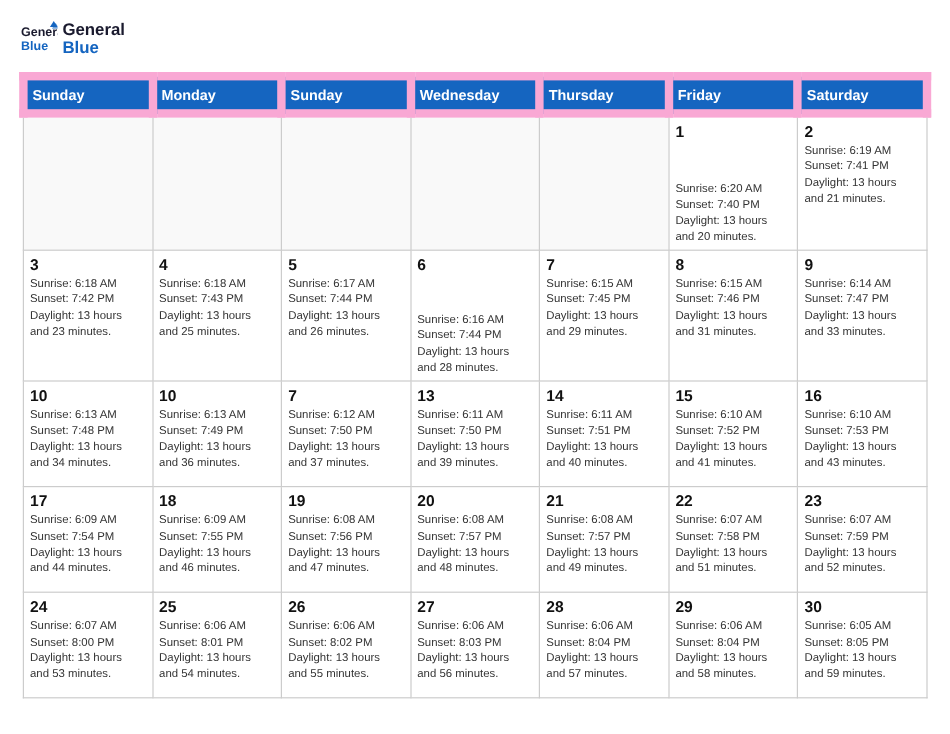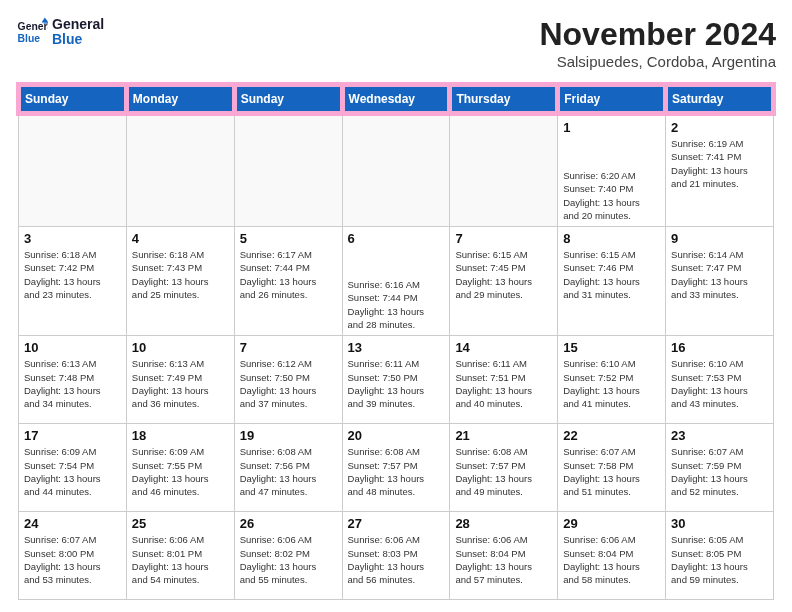--- a/index.html
+++ b/index.html
@@ -42,21 +42,21 @@
       border-collapse: collapse;
       table-layout: fixed;
     }
     .calendar-table th {
       background: #1565c0;
       color: #fff;
       font-size: 12px;
       font-weight: bold;
       padding: 5px 4px;
       text-align: left;
-      border: 5px solid #f9a8d4;
+      border: 7px solid #f9a8d4;
     }
     .calendar-table td {
       border: 1px solid #ccc;
       vertical-align: top;
       padding: 4px 5px;
       font-size: 10px;
       color: #333;
       height: 88px;
       background: #fff;
     }
@@ -85,24 +85,20 @@
       <text x="2" y="18" font-family="Arial" font-weight="bold" font-size="13" fill="#1a1a2e">General</text>
       <text x="2" y="32" font-family="Arial" font-weight="bold" font-size="13" fill="#1565c0">Blue</text>
       <polygon points="32,8 40,8 36,2" fill="#1565c0"></polygon>
       <polygon points="34,10 42,10 38,4" fill="#1565c0" opacity="0.6"></polygon>
     </svg>
     <div style="display:flex;flex-direction:column;line-height:1.1;">
       <span style="font-size:14px;font-weight:bold;color:#1a1a2e;">General</span>
       <span style="font-size:14px;font-weight:bold;color:#1565c0;">Blue</span>
     </div>
   </div>
-  <div class="title-block">
-    <div class="month-title">November 2024</div>
-    <div class="location">Salsipuedes, Cordoba, Argentina</div>
-  </div>
 </div>
 
 <table class="calendar-table">
   <thead>
     <tr>
     <th>Sunday</th>
         <th>Monday</th>
         <th>Sunday</th>
         <th>Wednesday</th>
         <th>Thursday</th>

